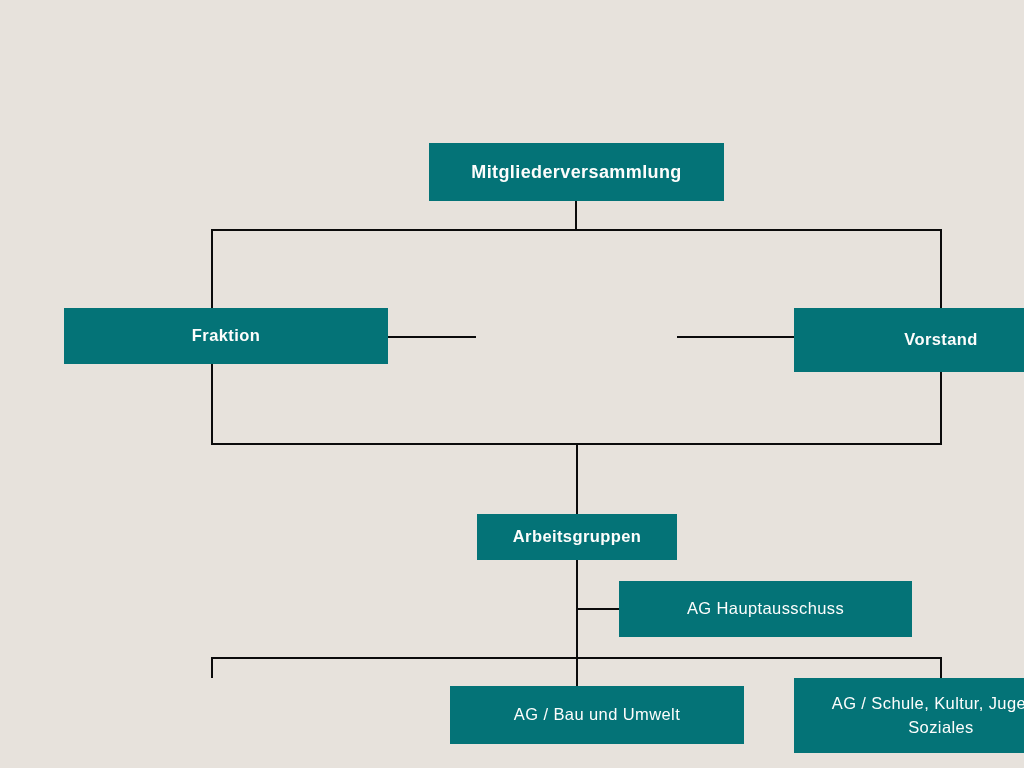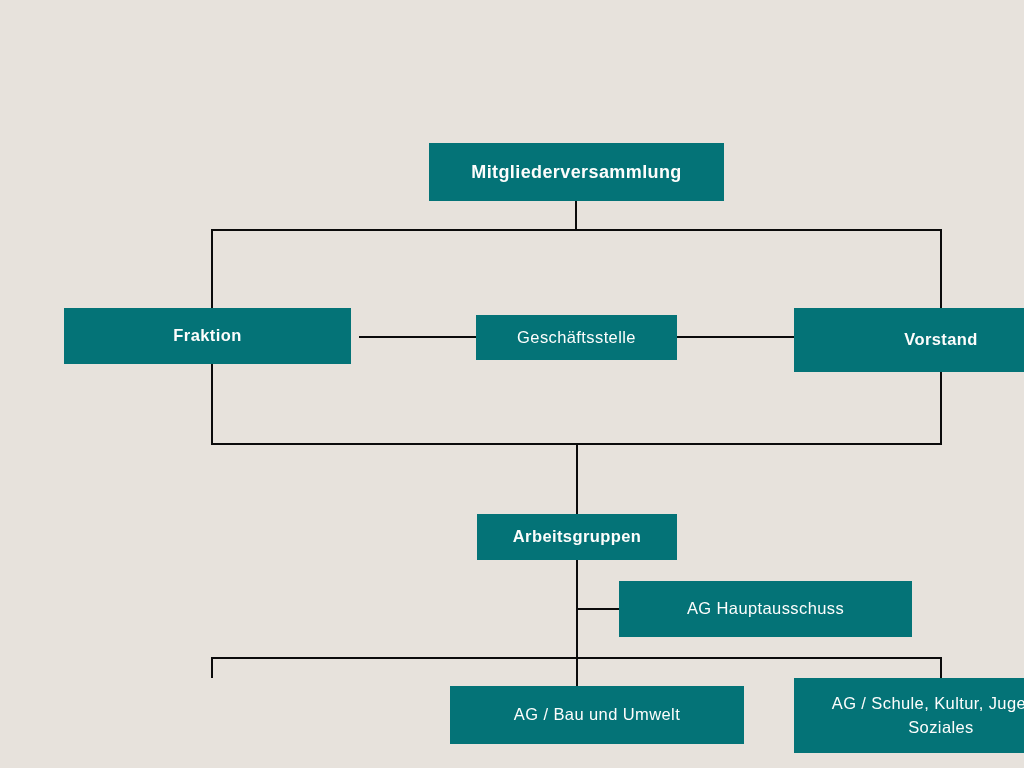--- a/index.html
+++ b/index.html
@@ -35,21 +35,21 @@
     z-index: 2;
   }
   .node.bold { font-weight: bold; }
   .line {
     position: absolute;
     background: var(--connector);
     z-index: 1;
   }
   
   #node-mitgliederversammlung { left: 365px; top: 79px;  width: 295px; height: 58px; font-size: 18px; }
-  #node-fraktion              { left: 0px;   top: 244px; width: 287px; height: 56px; }
+  #node-fraktion              { left: 0px;   top: 244px; width: 324px; height: 56px; }
   #node-geschaeftsstelle      { left: 412px; top: 251px; width: 201px; height: 45px; }
   #node-vorstand              { left: 730px; top: 244px; width: 294px; height: 64px; }
   #node-arbeitsgruppen        { left: 413px; top: 450px; width: 200px; height: 46px; }
   #node-ag-hauptausschuss     { left: 555px; top: 517px; width: 293px; height: 56px; }
   #node-ag-wirtschaft         { left: 3px;   top: 614px; width: 294px; height: 75px; }
   #node-ag-bau                { left: 386px; top: 622px; width: 294px; height: 58px; }
   #node-ag-schule             { left: 730px; top: 614px; width: 294px; height: 75px; }
   
   #line-top-drop        { left: 511px; top: 137px; width: 2px;   height: 30px; }
   #line-upper-h         { left: 147px; top: 165px; width: 731px; height: 2px; }
@@ -85,21 +85,20 @@
   <div class="line" id="line-center-drop-2"></div>
   <div class="line" id="line-hauptausschuss-stub"></div>
   <div class="line" id="line-bottom-h"></div>
   <div class="line" id="line-bottom-left-drop"></div>
   <div class="line" id="line-bottom-right-drop"></div>
 
   <div class="node bold" id="node-mitgliederversammlung">Mitgliederversammlung</div>
 
   <div class="node bold" id="node-fraktion">Fraktion</div>
 
-  <div class="node" id="node-geschaeftsstelle">Geschäftsstelle</div>
 
   <div class="node bold" id="node-vorstand">Vorstand</div>
 
   <div class="node bold" id="node-arbeitsgruppen">Arbeitsgruppen</div>
 
   <div class="node" id="node-ag-hauptausschuss">AG Hauptausschuss</div>
 
 
   <div class="node" id="node-ag-bau">AG / Bau und Umwelt</div>
 

